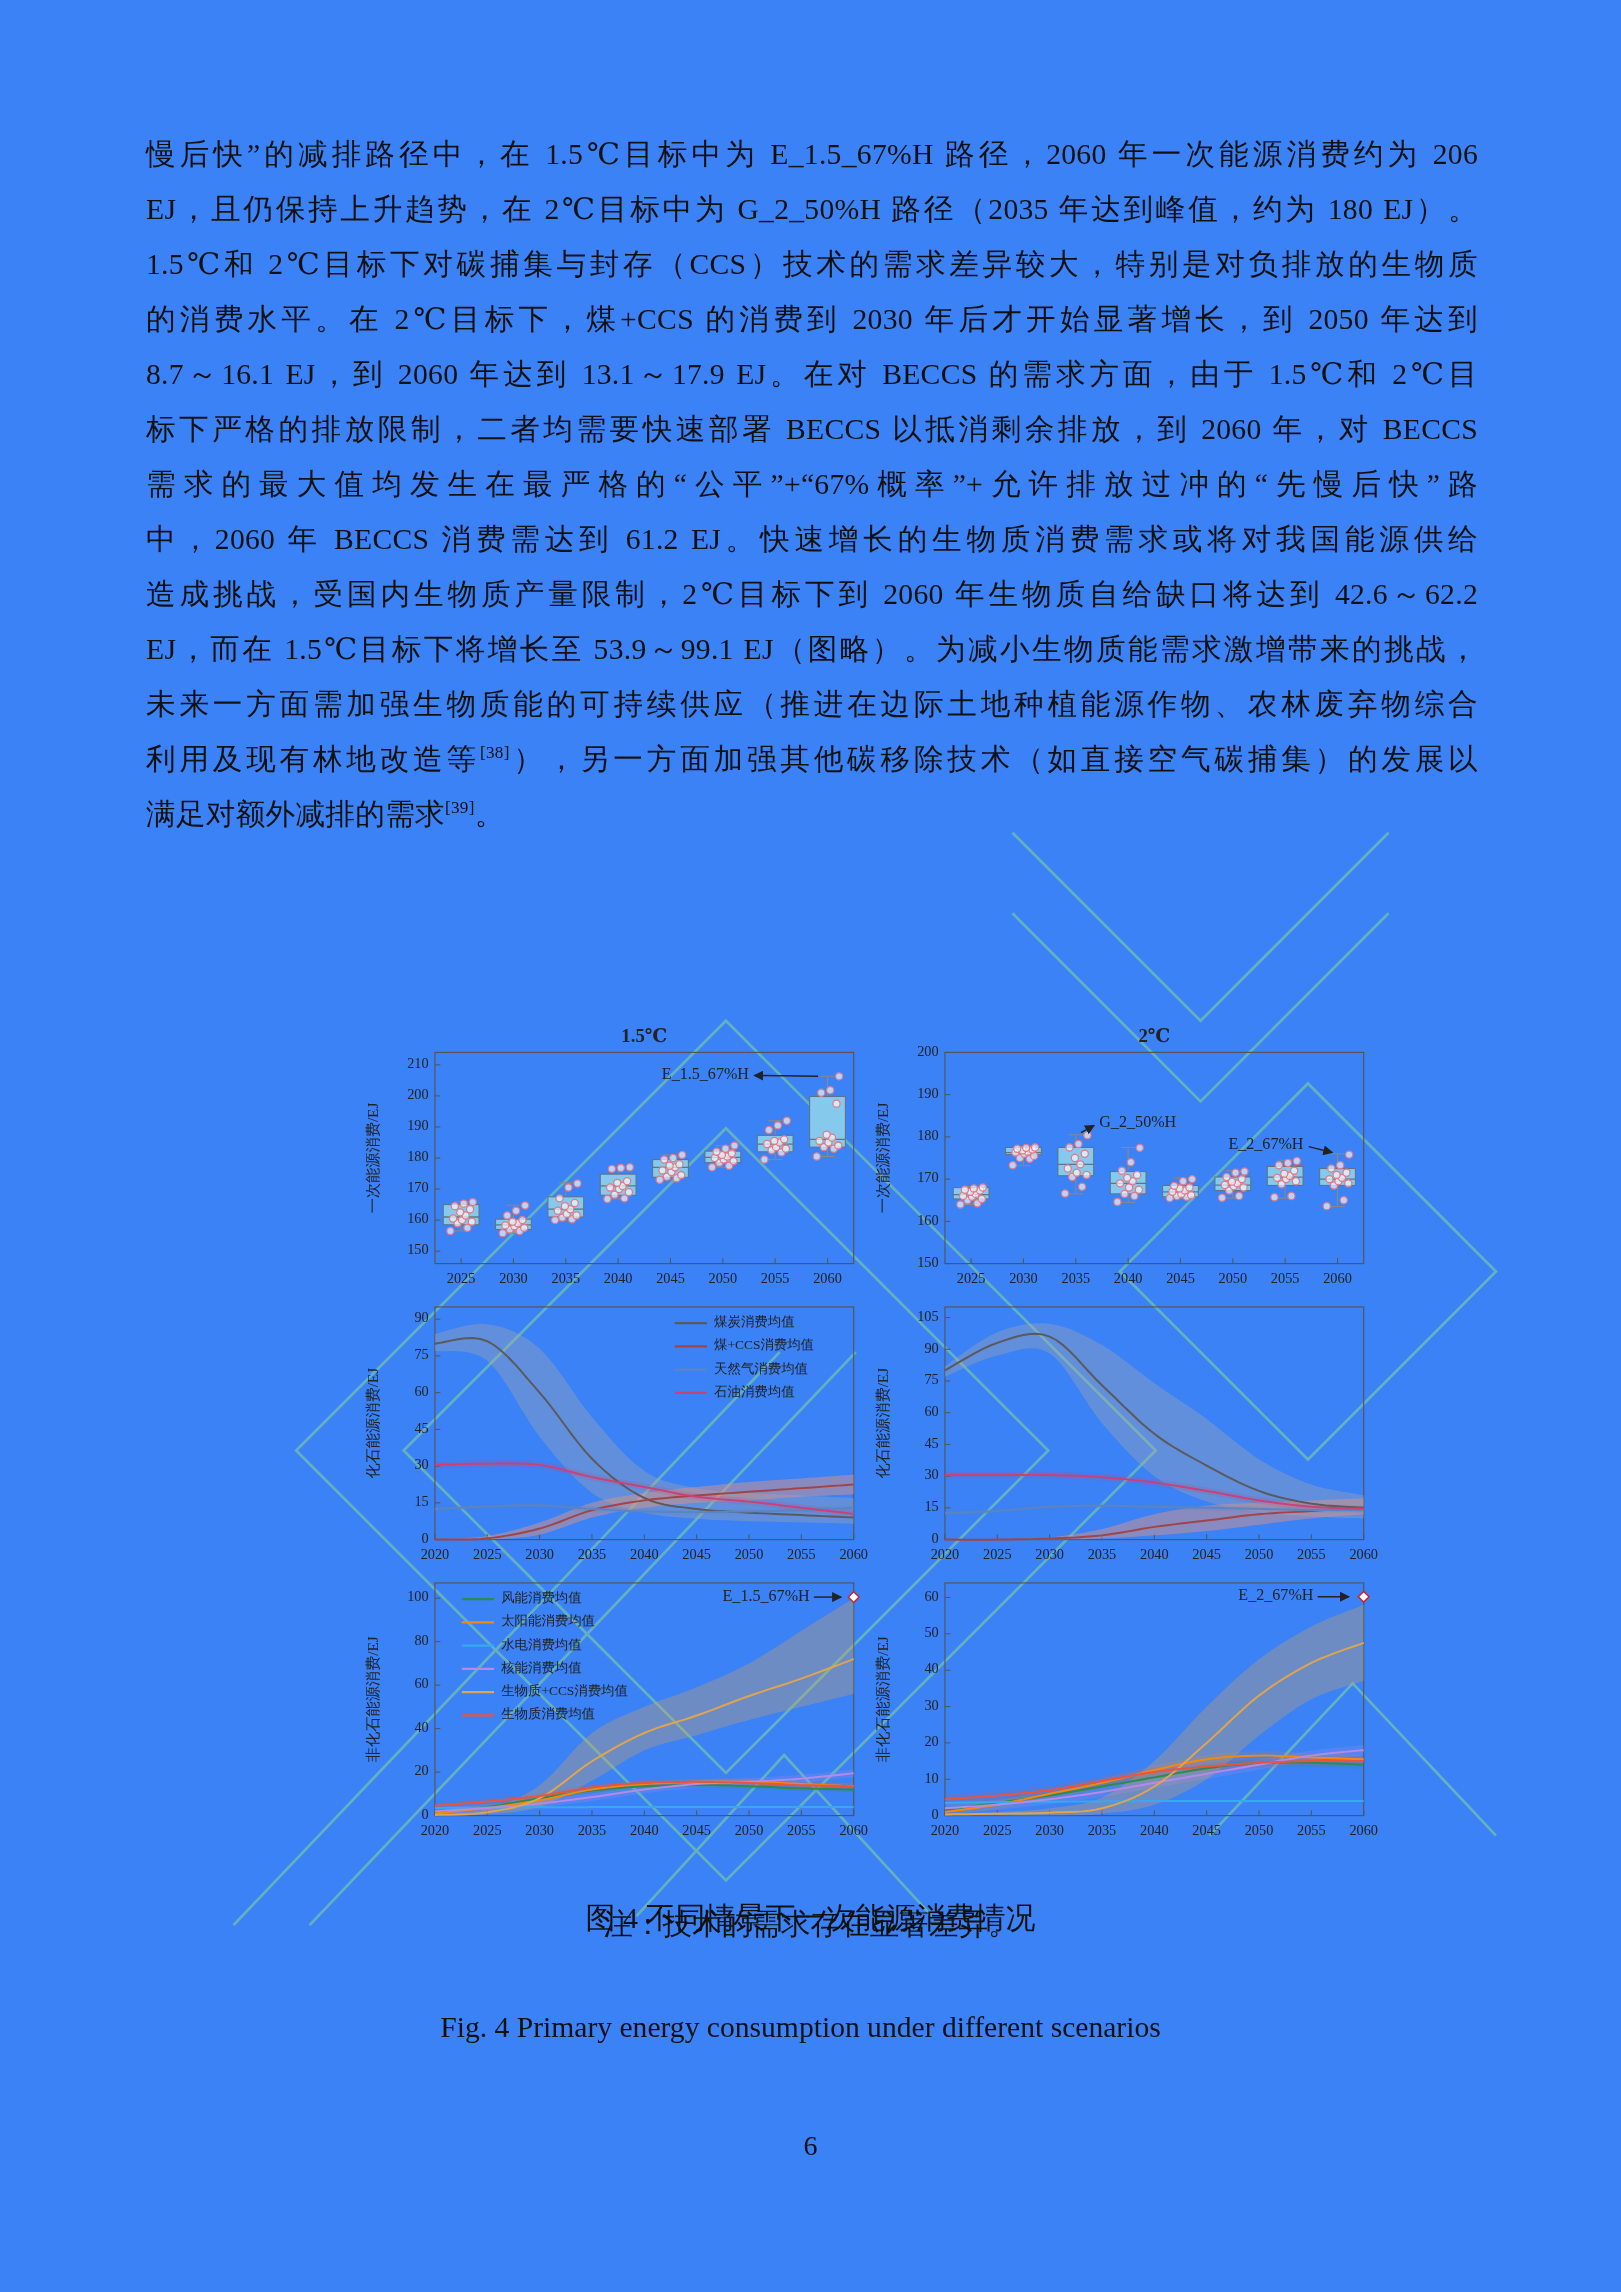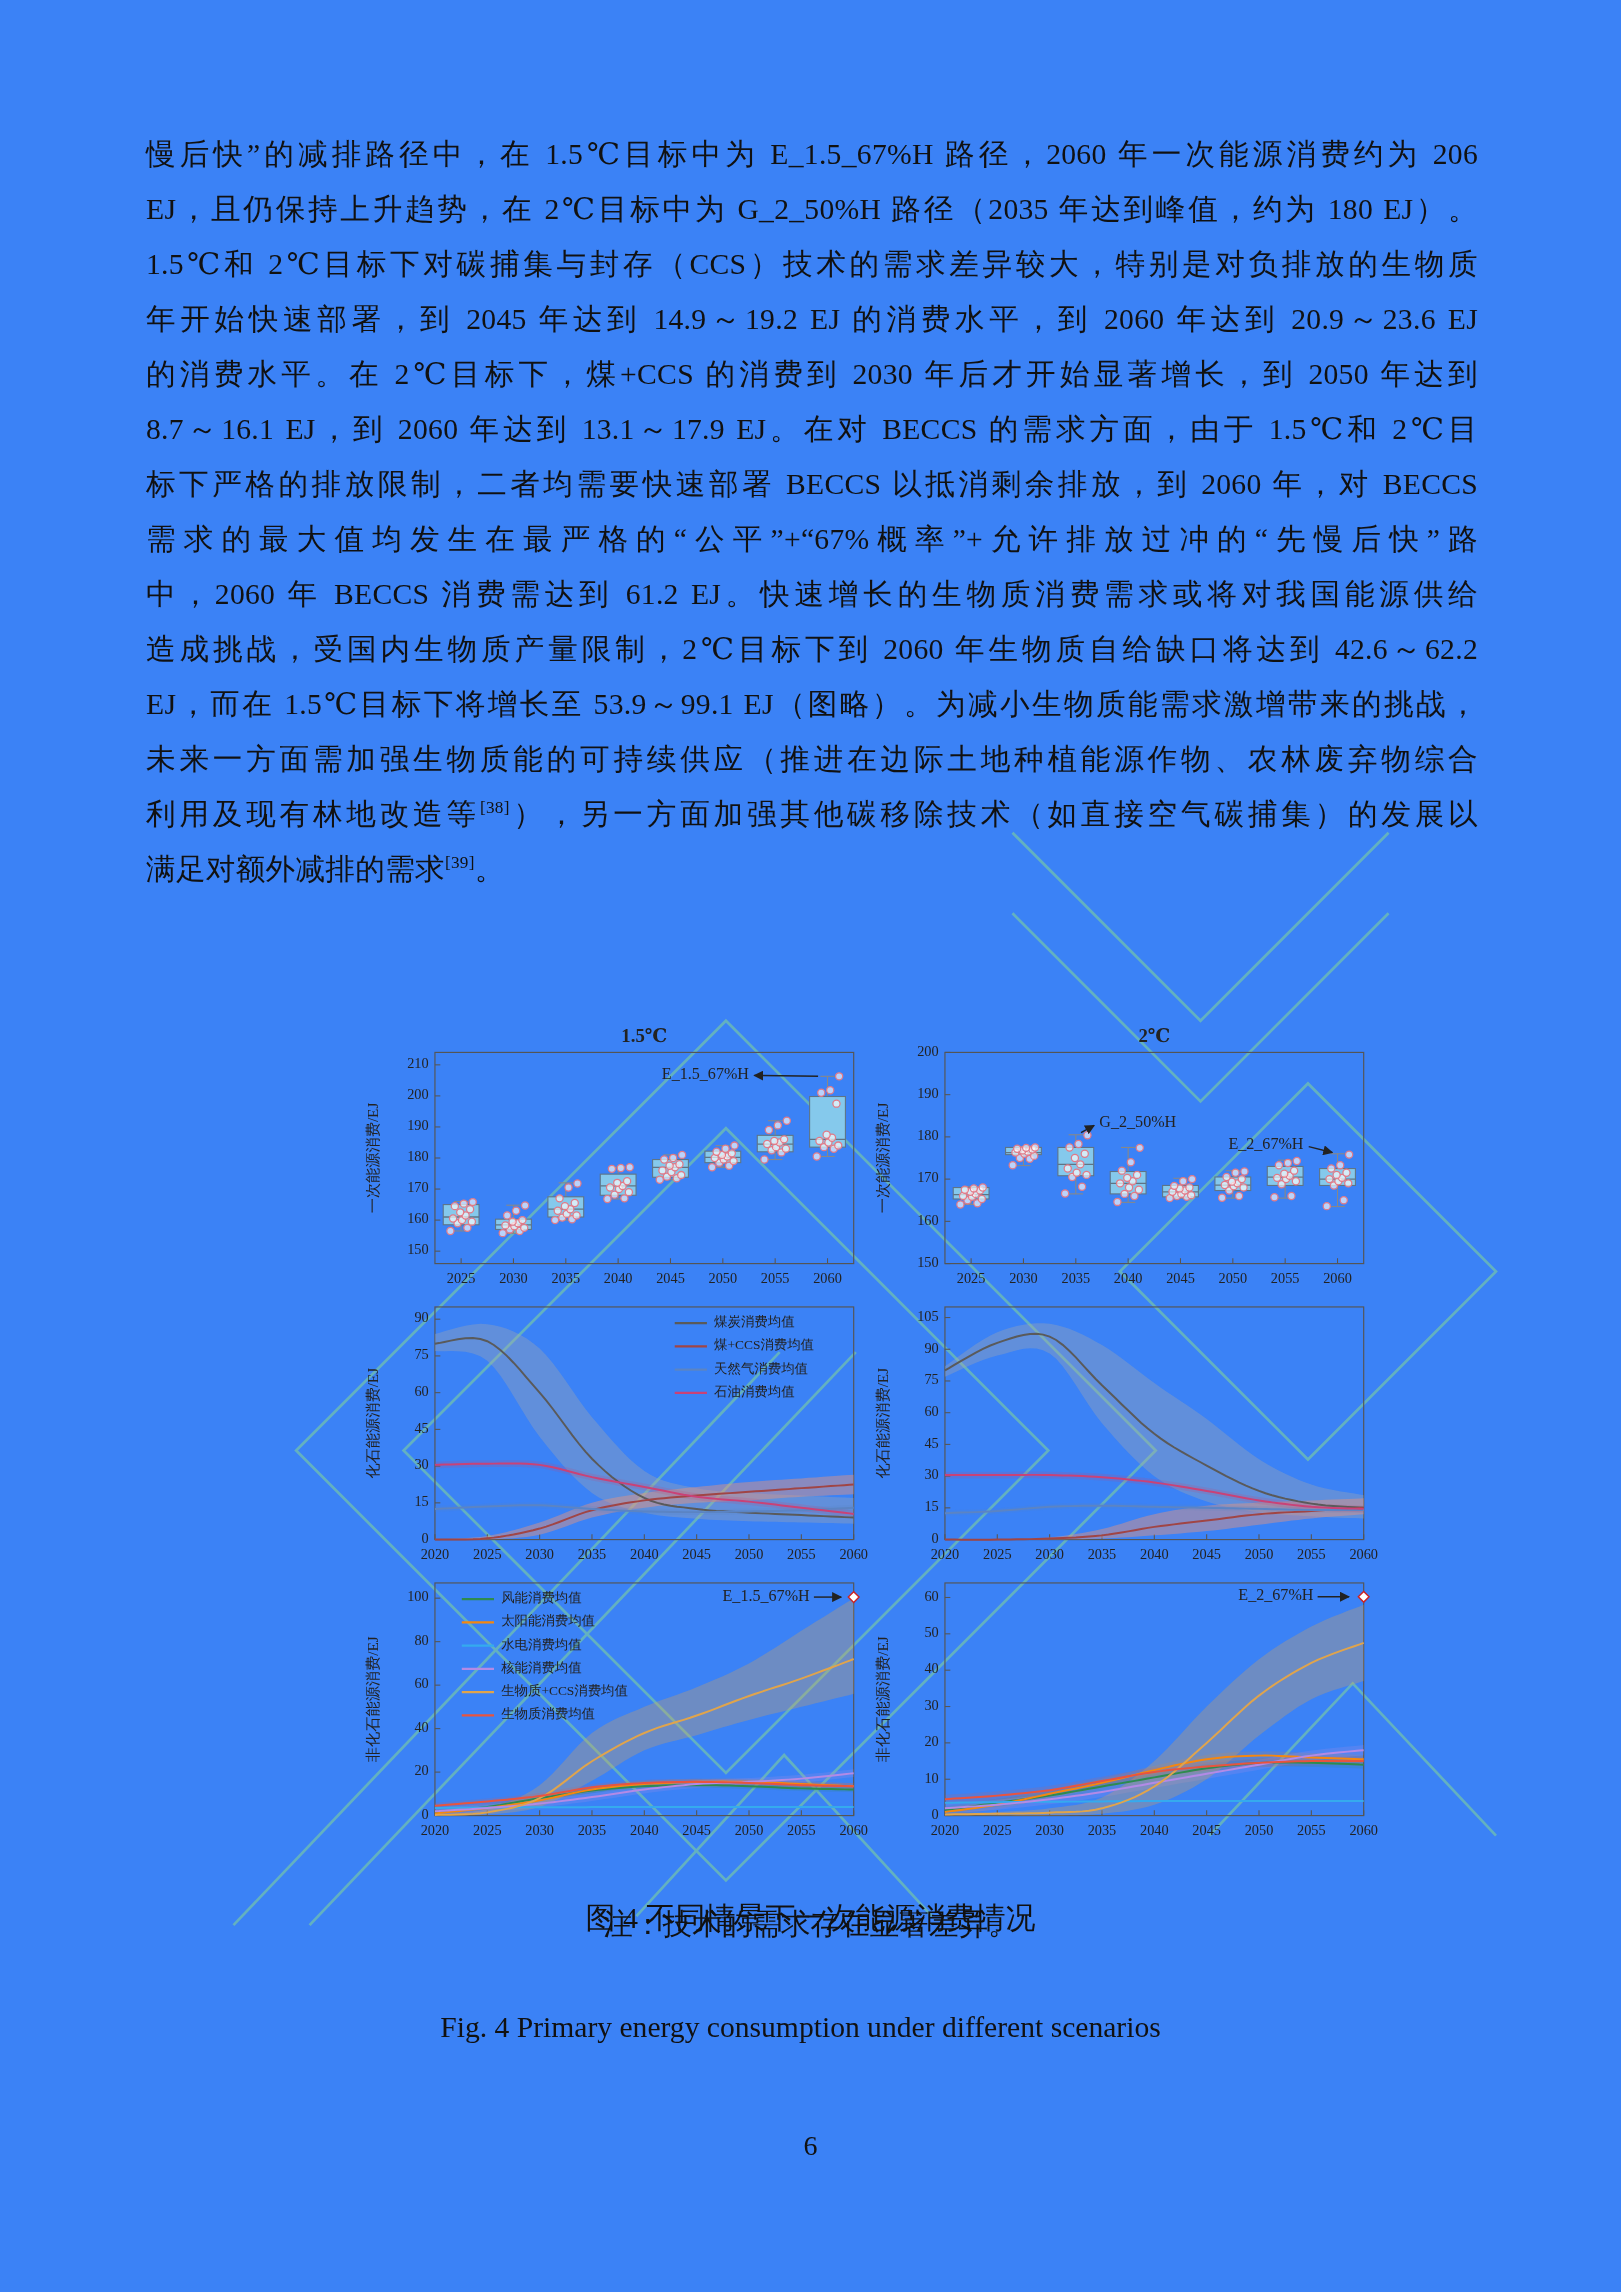--- a/index.html
+++ b/index.html
@@ -36,21 +36,20 @@
       <path d="M1350,760 L1560,550 L1350,340 L1140,550 Z"></path>
       <path d="M600,1270 L765,1090 L930,1270"></path>
       <path d="M1240,1180 L1400,1010 L1560,1180"></path>
     </g>
   </svg>
 
   <div class="body-text" id="paragraph">
       <div class="tline">慢后快”的减排路径中，在 1.5℃目标中为 E_1.5_67%H 路径，2060 年一次能源消费约为 206</div>
       <div class="tline">EJ，且仍保持上升趋势，在 2℃目标中为 G_2_50%H 路径（2035 年达到峰值，约为 180 EJ）。</div>
       <div class="tline">1.5℃和 2℃目标下对碳捕集与封存（CCS）技术的需求差异较大，特别是对负排放的生物质</div>
-      <div class="tline">年开始快速部署，到 2045 年达到 14.9～19.2 EJ 的消费水平，到 2060 年达到 20.9～23.6 EJ</div>
       <div class="tline">的消费水平。在 2℃目标下，煤+CCS 的消费到 2030 年后才开始显著增长，到 2050 年达到</div>
       <div class="tline">8.7～16.1 EJ，到 2060 年达到 13.1～17.9 EJ。在对 BECCS 的需求方面，由于 1.5℃和 2℃目</div>
       <div class="tline">标下严格的排放限制，二者均需要快速部署 BECCS 以抵消剩余排放，到 2060 年，对 BECCS</div>
       <div class="tline">需求的最大值均发生在最严格的“公平”+“67%概率”+允许排放过冲的“先慢后快”路</div>
       <div class="tline">中，2060 年 BECCS 消费需达到 61.2 EJ。快速增长的生物质消费需求或将对我国能源供给</div>
       <div class="tline">造成挑战，受国内生物质产量限制，2℃目标下到 2060 年生物质自给缺口将达到 42.6～62.2</div>
       <div class="tline">EJ，而在 1.5℃目标下将增长至 53.9～99.1 EJ（图略）。为减小生物质能需求激增带来的挑战，</div>
       <div class="tline">未来一方面需加强生物质能的可持续供应（推进在边际土地种植能源作物、农林废弃物综合</div>
       <div class="tline">利用及现有林地改造等<sup>[38]</sup>），另一方面加强其他碳移除技术（如直接空气碳捕集）的发展以</div>
       <div class="tline last">满足对额外减排的需求<sup>[39]</sup>。</div>

